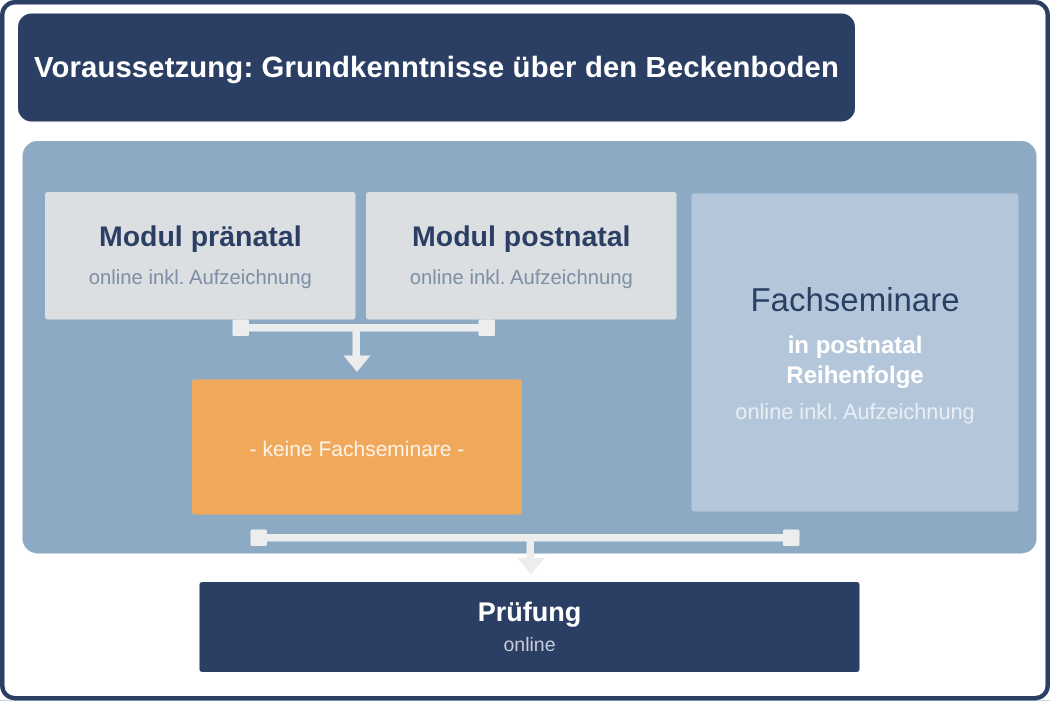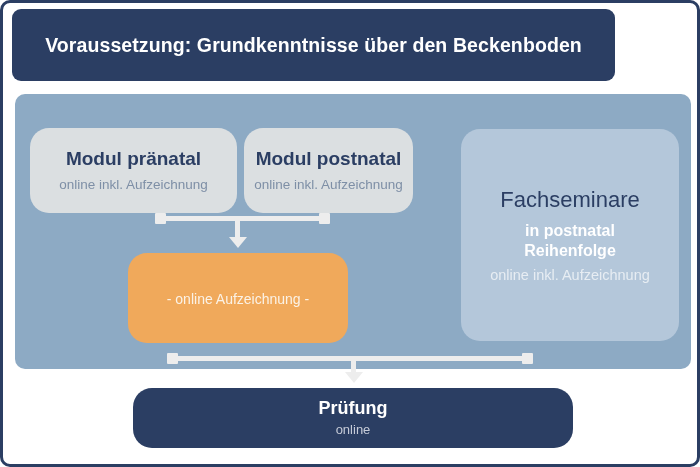--- a/index.html
+++ b/index.html
@@ -15,21 +15,21 @@
     box-sizing:border-box;
     background:#ffffff;
     border:3px solid #2B3E63;
     border-radius:10px;
   }
 
   
   .header-box{
     position:absolute;
     left:9px; top:6px;
-    width:603px; height:72px;
+    width:558px; height:72px;
     background:#2B3E63;
     border-radius:9px;
     box-sizing:border-box;
     display:flex;flex-direction:column;
     align-items:center;justify-content:center;
     text-align:center;
   }
   .header-title{
     color:#ffffff;
     font-size:19.5px;
@@ -51,21 +51,21 @@
     left:12px; top:91px;
     width:676px; height:275px;
     background:#8DAAC4;
     border-radius:10px;
   }
 
   
   .card{
     position:absolute;
     box-sizing:border-box;
-    border-radius:19px;
+    border-radius:2px;
     display:flex;flex-direction:column;
     align-items:center;justify-content:center;
     text-align:center;
     padding:4px 8px;
   }
 
   
   .module-card{
     background:#DBDFE1;
   }
@@ -75,21 +75,21 @@
     font-weight:bold;
     line-height:1.15;
   }
   .module-sub{
     color:#7E8FA6;
     font-size:13.5px;
     margin-top:7px;
     line-height:1.15;
   }
   #card-praenatal{ left:27px;  top:125px; width:207px; height:85px; }
-  #card-postnatal{ left:241px; top:125px; width:169px; height:85px; }
+  #card-postnatal{ left:241px; top:125px; width:207px; height:85px; }
 
   
   #card-fachseminare{
     left:458px; top:126px; width:218px; height:212px;
     background:#B4C7DA;
   }
   .fach-title{
     color:#2B3E63;
     font-size:22px;
     font-weight:normal;
@@ -214,21 +214,21 @@
     <div class="fach-sub">online inkl. Aufzeichnung</div>
   </div>
 
   <div class="conn-node" id="conn1-left"></div>
   <div class="conn-bar" id="conn1-bar"></div>
   <div class="conn-node" id="conn1-right"></div>
   <div class="conn-stem" id="conn1-stem"></div>
   <div class="conn-arrow" id="conn1-arrow"></div>
 
   <div class="card" id="card-praxis">
-    <div class="praxis-sub second">- online Aufzeichnung -</div>
+    <div class="praxis-sub second">- keine Fachseminare -</div>
   </div>
 
   <div class="conn-node" id="conn2-left"></div>
   <div class="conn-bar" id="conn2-bar"></div>
   <div class="conn-node" id="conn2-right"></div>
   <div class="conn-stem" id="conn2-stem"></div>
   <div class="conn-arrow" id="conn2-arrow"></div>
 
   <div class="card" id="card-pruefung">
     <div class="pruefung-title">Prüfung</div>

